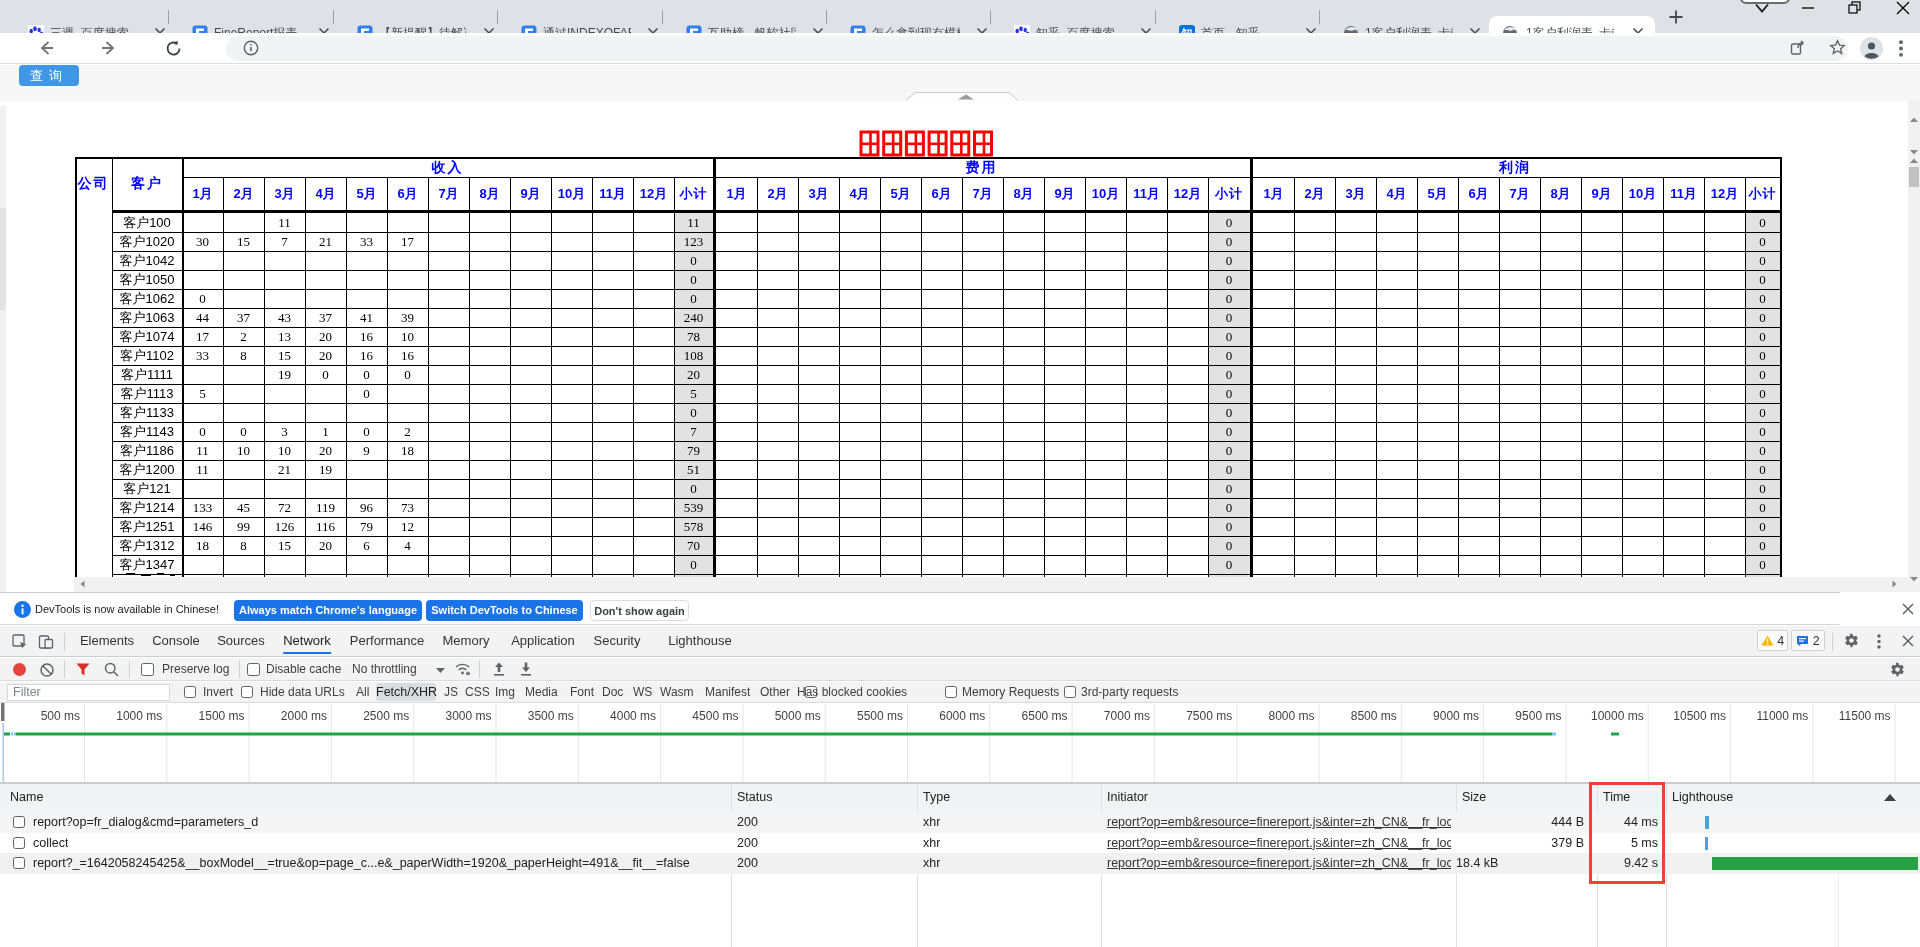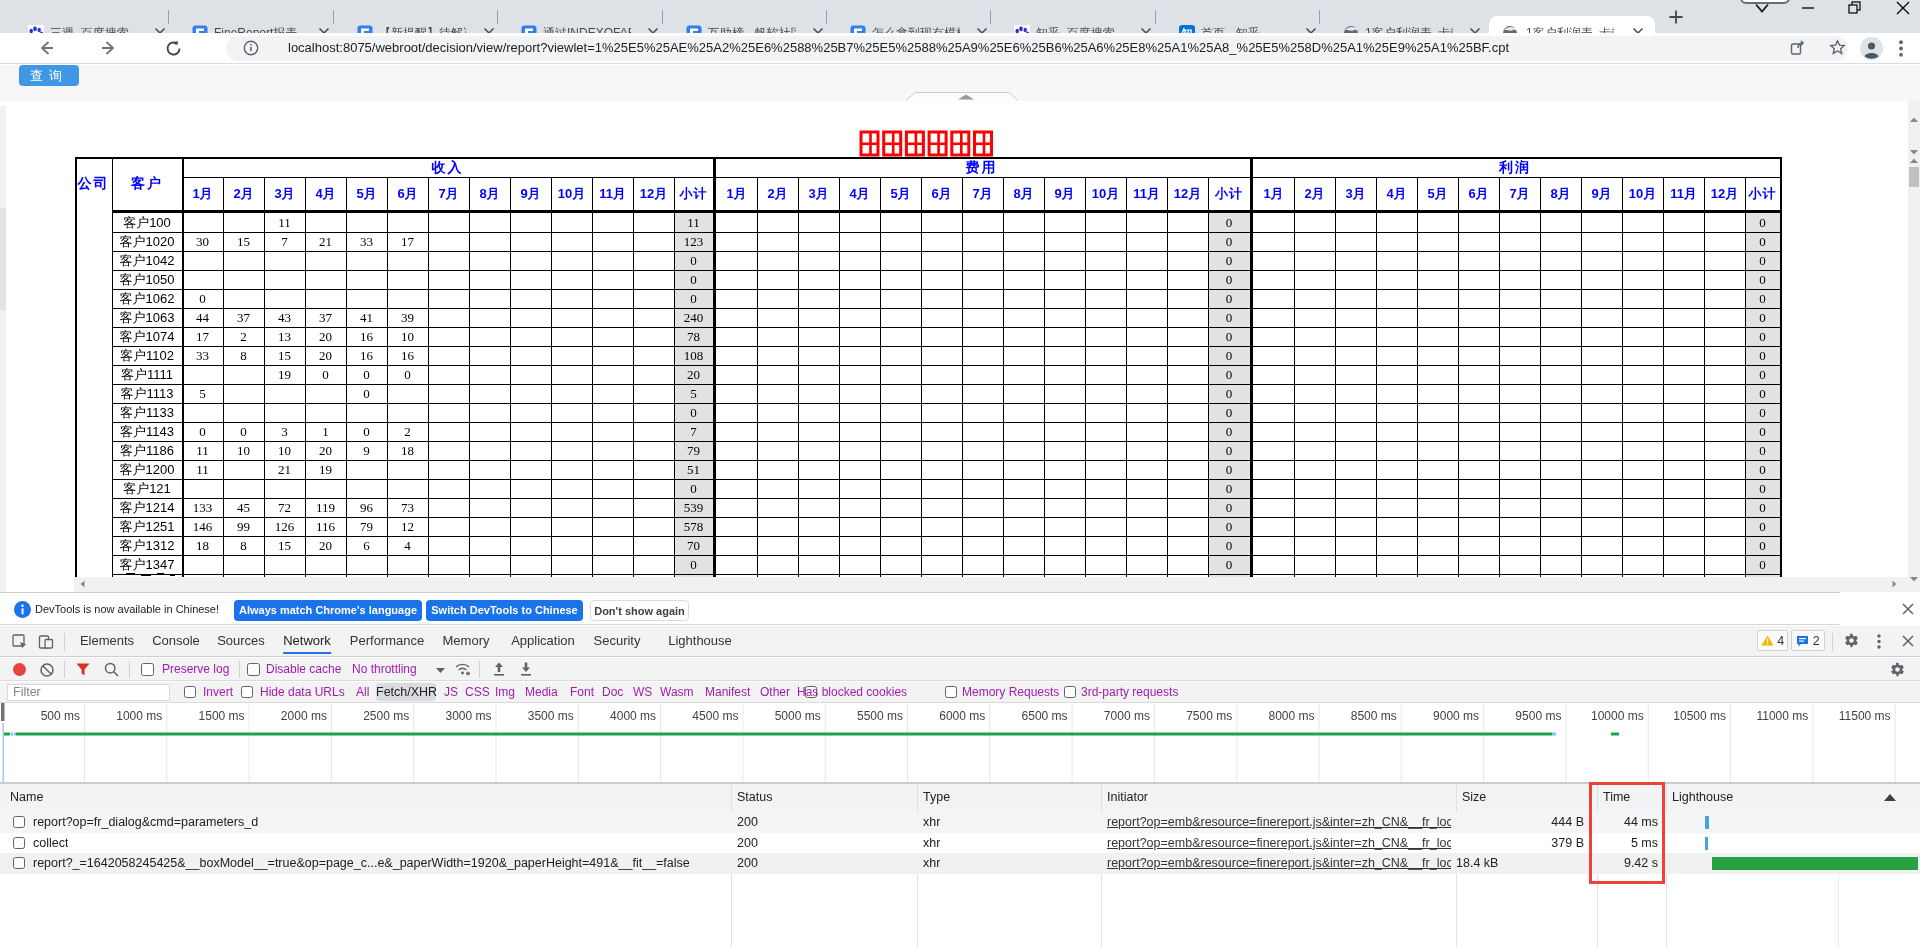--- a/index.html
+++ b/index.html
@@ -25,21 +25,21 @@
 .bbtn{position:absolute;top:7px;height:21px;border-radius:4px;font-size:11px;font-weight:bold;text-align:center;line-height:20px;white-space:nowrap;overflow:hidden}
 .bbtn.blue{background:#1a73e8;color:#fff}
 .bbtn.white{background:#fff;color:#3c4043;border:1px solid #dadce0;font-weight:bold}
 .dttabs{position:absolute;left:0;top:34px;width:1920px;height:31px;background:#f3f3f3;border-bottom:1px solid #cacdd1}
 .dttab{position:absolute;top:7px;transform:translateX(-50%);color:#333;font-size:13px}
 .dttab.sel{color:#202124;border-bottom:2.5px solid #1a73e8;padding-bottom:4px}
 .badge{position:absolute;top:4px;height:21px;border:1px solid #d0d0d0;border-radius:2px;background:#fbfbfb;color:#333;font-size:12.5px;text-align:center;line-height:20px}
 .vsep{position:absolute;width:1px;background:#d0d0d0}
 .dtbar1{position:absolute;left:0;top:66px;width:1920px;height:23px;background:#f3f3f3;border-bottom:1px solid #dadada}
 .dtbar2{position:absolute;left:0;top:90px;width:1920px;height:21px;background:#f3f3f3;border-bottom:1px solid #dadada}
-.dtxt{position:absolute;color:#a21caf;font-size:12px;white-space:nowrap}
+.dtxt{position:absolute;color:#404040;font-size:12px;white-space:nowrap}
 .cb{position:absolute;border:1.4px solid #5f6368;border-radius:2.5px;background:#fff}
 .gridwrap{position:absolute;left:0;top:192px;width:1920px;height:163px}
 .ghead{position:absolute;left:0;top:0;width:1920px;height:36px;background:#f1f3f4;border-bottom:1px solid #e0e0e0;color:#202124;font-size:12.5px}
 .grow{position:absolute;left:0;width:1920px}
 .gtxt{position:absolute;color:#202124;font-size:12.5px;white-space:nowrap;overflow:hidden}
 .glink{text-decoration:underline;color:#333}
 </style></head>
 <body>
 <div id="root">
     <div class="tabstrip">
@@ -191,21 +191,20 @@
       <svg class="navic" style="left:164px;top:6px" width="19" height="19" viewBox="0 0 19 19">
         <path d="M15.5 9.5 A6 6 0 1 1 13.2 4.8" stroke="#3c4043" stroke-width="1.8" fill="none"></path>
         <path d="M13.5 1.5 L13.7 5.6 L9.8 5.2 Z" fill="#3c4043"></path>
       </svg>
       <div class="pill"></div>
       <svg class="navic" style="left:243px;top:7px" width="16" height="16" viewBox="0 0 16 16">
         <circle cx="8" cy="8" r="6.7" fill="none" stroke="#5f6368" stroke-width="1.4"></circle>
         <path d="M8 7 V11" stroke="#5f6368" stroke-width="1.6"></path>
         <circle cx="8" cy="4.8" r="0.9" fill="#5f6368"></circle>
       </svg>
-      <div class="url">localhost:8075/webroot/decision/view/report?viewlet=1%25E5%25AE%25A2%25E6%2588%25B7%25E5%2588%25A9%25E6%25B6%25A6%25E8%25A1%25A8_%25E5%258D%25A1%25E9%25A1%25BF.cpt</div>
       <svg class="navic" style="left:1790px;top:7px" width="16" height="16" viewBox="0 0 16 16">
         <rect x="1.5" y="4" width="9" height="10" rx="1.5" fill="none" stroke="#5f6368" stroke-width="1.4"></rect>
         <path d="M8 8 C8 4.5 10 3 13.5 3 M13.5 3 L10.8 1 M13.5 3 L10.8 5.2" stroke="#5f6368" stroke-width="1.4" fill="none"></path>
       </svg>
       <svg class="navic" style="left:1829px;top:6px" width="17" height="17" viewBox="0 0 17 17">
         <path d="M8.5 1.8 L10.5 6.1 L15.2 6.6 L11.7 9.8 L12.7 14.4 L8.5 12 L4.3 14.4 L5.3 9.8 L1.8 6.6 L6.5 6.1 Z" fill="none" stroke="#5f6368" stroke-width="1.4"></path>
       </svg>
       <svg style="position:absolute;left:1860px;top:4px" width="23" height="23" viewBox="0 0 23 23">
         <circle cx="11.5" cy="11.5" r="11.5" fill="#dfe3e8"></circle>
         <circle cx="11.5" cy="9" r="3.6" fill="#4b5864"></circle>

